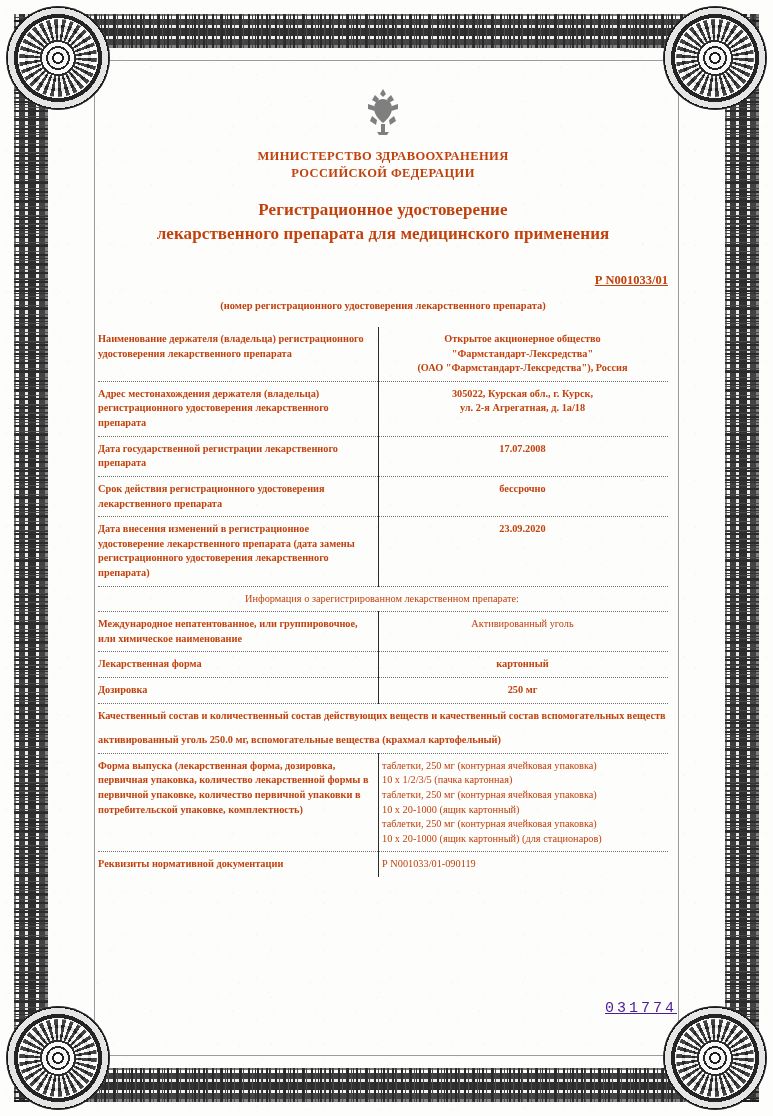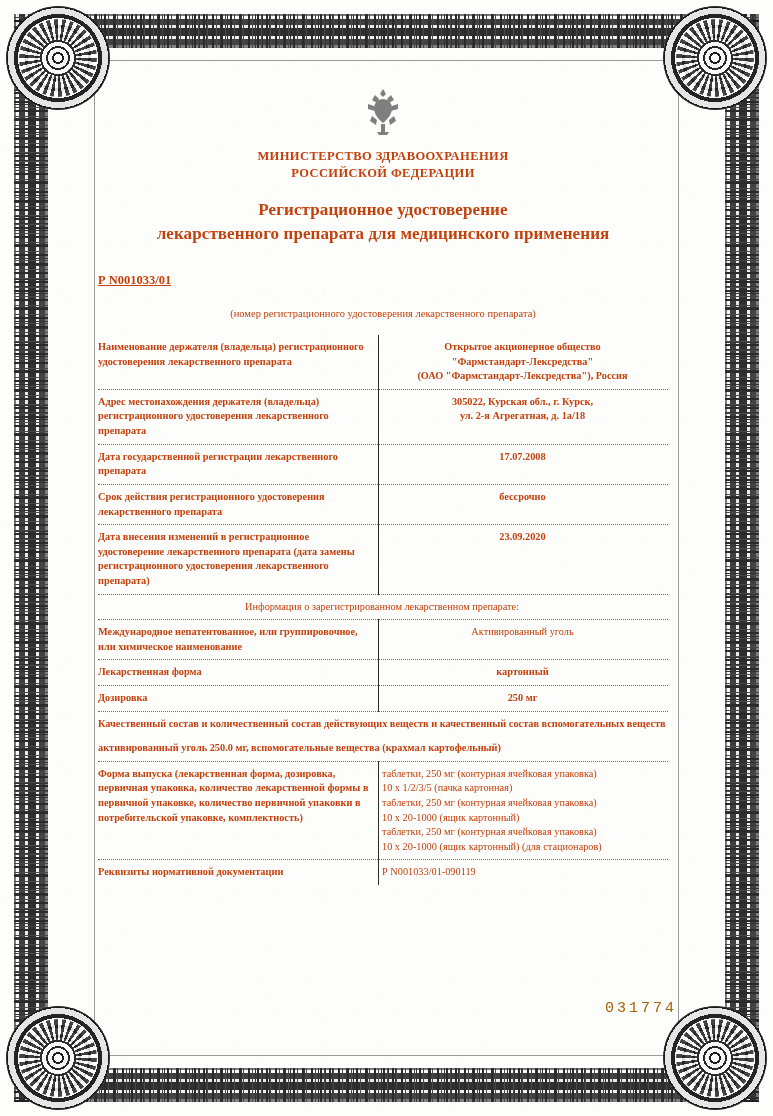--- a/index.html
+++ b/index.html
@@ -102,30 +102,30 @@
   }
   .doc-title{
     text-align:center;
     font-weight:700;
     font-size:17px;
     line-height:1.45;
     letter-spacing:.1px;
     margin-bottom:26px;
   }
   .regnum{
-    text-align:left;
+    text-align:right;
     font-weight:700;
     font-size:12.5px;
     text-decoration:underline;
-    margin-bottom:20px;
+    margin-bottom:12px;
   }
   .regnum-sub{
     text-align:center;
     font-size:10.5px;
-    font-weight:400;
+    font-weight:700;
     margin-bottom:16px;
   }
 
   table.reg{
     width:100%;
     border-collapse:collapse;
     table-layout:fixed;
   }
   table.reg td{
     vertical-align:top;
@@ -150,21 +150,22 @@
   }
   td.full{
     font-weight:700;border-left:none;
   }
   .serial{
     position:absolute;
     right:96px;top:1000px;
     font-family:"Liberation Mono", monospace;
     font-size:15px;
     letter-spacing:3px;
-    color:#a16207;
+    color:#4c1d95;
+    text-decoration:underline;
   }
   .pack-line{display:block;}
 </style>
 </head>
 <body>
 
 <div class="paper-noise"></div>
 
 <div class="frame">
   <div class="band band-h band-top"></div>

